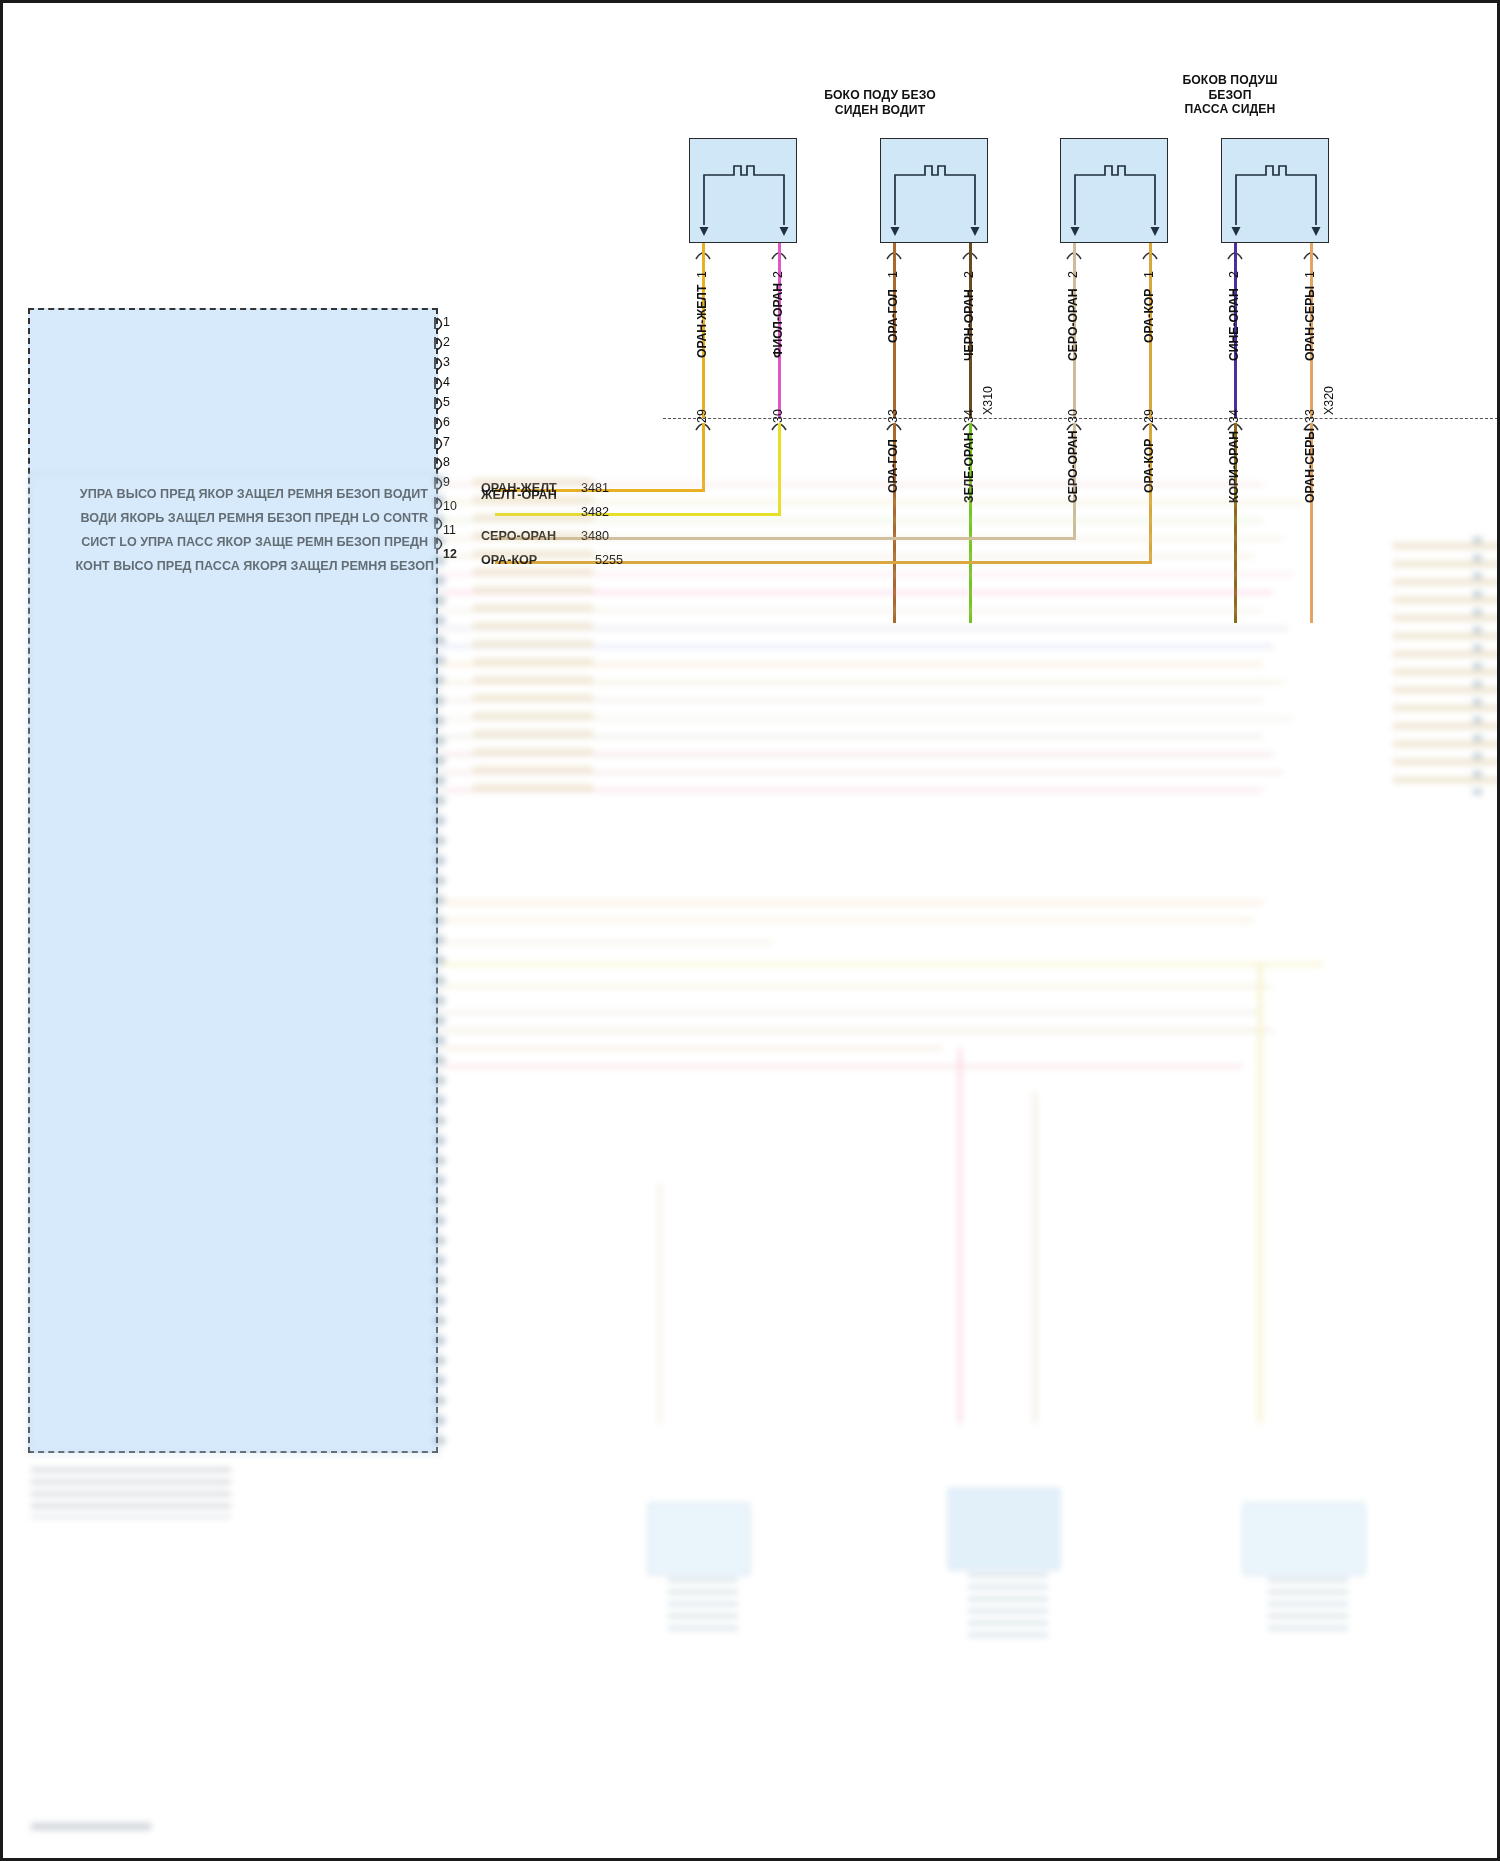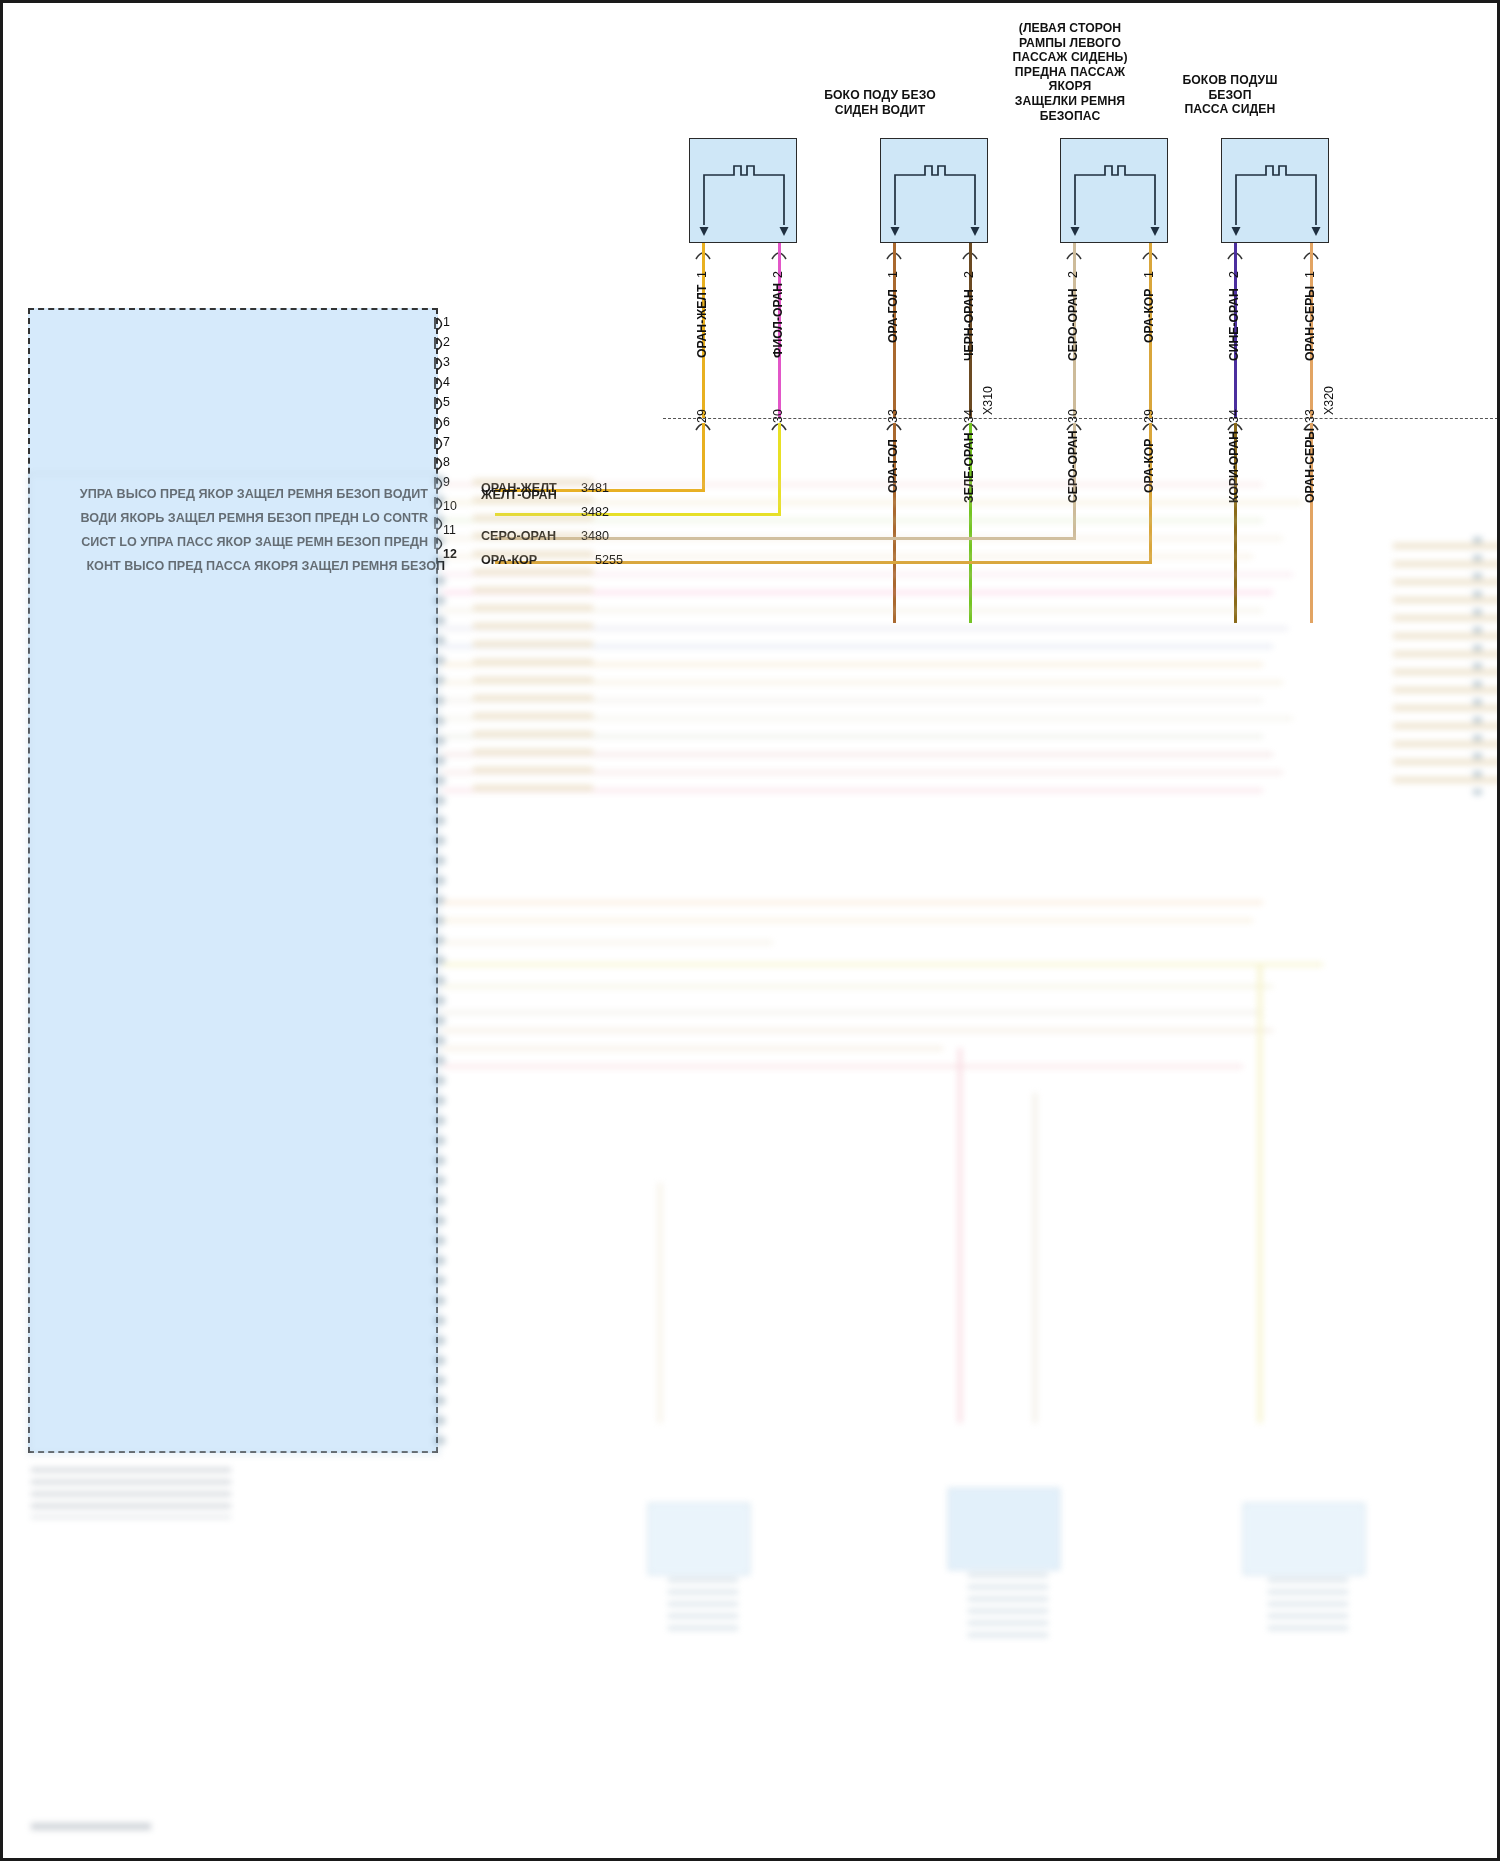--- a/index.html
+++ b/index.html
@@ -135,27 +135,20 @@
 </style>
 </head>
 <body>
 
 <div id="page">
 
 
   <div class="sqlabel" style="left:807px;top:85px;width:140px;">БОКО ПОДУ БЕЗО
 СИДЕН ВОДИТ</div>
 
-  <div class="sqlabel" style="left:992px;top:18px;width:150px;">(ЛЕВАЯ СТОРОН
-РАМПЫ ЛЕВОГО
-ПАССАЖ СИДЕНЬ)
-ПРЕДНА ПАССАЖ
-ЯКОРЯ
-ЗАЩЕЛКИ РЕМНЯ
-БЕЗОПАС</div>
 
   <div class="sqlabel" style="left:1157px;top:70px;width:140px;">БОКОВ ПОДУШ
 БЕЗОП
 ПАССА СИДЕН</div>
 
   <div class="squib" style="left:686px;top:135px;width:108px;height:105px;">
     <svg width="108" height="105" viewBox="0 0 108 105">
       <path d="M14 74 L14 36 L44 36 L44 27 L51 27 L51 36 L57 36 L57 27 L64 27 L64 36 L94 36 L94 74" fill="none" stroke="#203040" stroke-width="1.7"></path>
       <path d="M14 74 l0 12 M94 74 l0 12" stroke="#203040" stroke-width="1.7" fill="none"></path>
       <path d="M14 97 l-4.5 -9 l9 0 z" fill="#203040"></path>
@@ -312,21 +305,21 @@
   <div class="pinrow" style="left:440px;top:432px;">7</div>
   <div class="pinrow" style="left:440px;top:452px;">8</div>
   <div class="pinrow" style="left:440px;top:472px;">9</div>
   <div class="pinrow" style="left:440px;top:496px;">10</div>
   <div class="pinrow" style="left:440px;top:520px;">11</div>
   <div class="pinrow" style="left:440px;top:544px;font-weight:bold;">12</div>
 
   <div class="pinlabel" style="left:55px;top:484px;width:370px;">УПРА ВЫСО ПРЕД ЯКОР ЗАЩЕЛ РЕМНЯ БЕЗОП ВОДИТ</div>
   <div class="pinlabel" style="left:55px;top:508px;width:370px;">ВОДИ ЯКОРЬ ЗАЩЕЛ РЕМНЯ БЕЗОП ПРЕДН LO CONTR</div>
   <div class="pinlabel" style="left:55px;top:532px;width:370px;">СИСТ LO УПРА ПАСС ЯКОР ЗАЩЕ РЕМН БЕЗОП ПРЕДН</div>
-  <div class="pinlabel" style="left:72px;top:556px;width:370px;">КОНТ ВЫСО ПРЕД ПАССА ЯКОРЯ ЗАЩЕЛ РЕМНЯ БЕЗОП</div>
+  <div class="pinlabel" style="left:61px;top:556px;width:370px;">КОНТ ВЫСО ПРЕД ПАССА ЯКОРЯ ЗАЩЕЛ РЕМНЯ БЕЗОП</div>
 
   <div class="wirecode" style="left:478px;top:478px;">ОРАН-ЖЕЛТ</div>
   <div class="wirenum" style="left:578px;top:478px;">3481</div>
 
   <div class="wirecode" style="left:478px;top:485px;">ЖЕЛТ-ОРАН</div>
   <div class="wirenum" style="left:578px;top:502px;">3482</div>
 
   <div class="wirecode" style="left:478px;top:526px;">СЕРО-ОРАН</div>
   <div class="wirenum" style="left:578px;top:526px;">3480</div>
 

